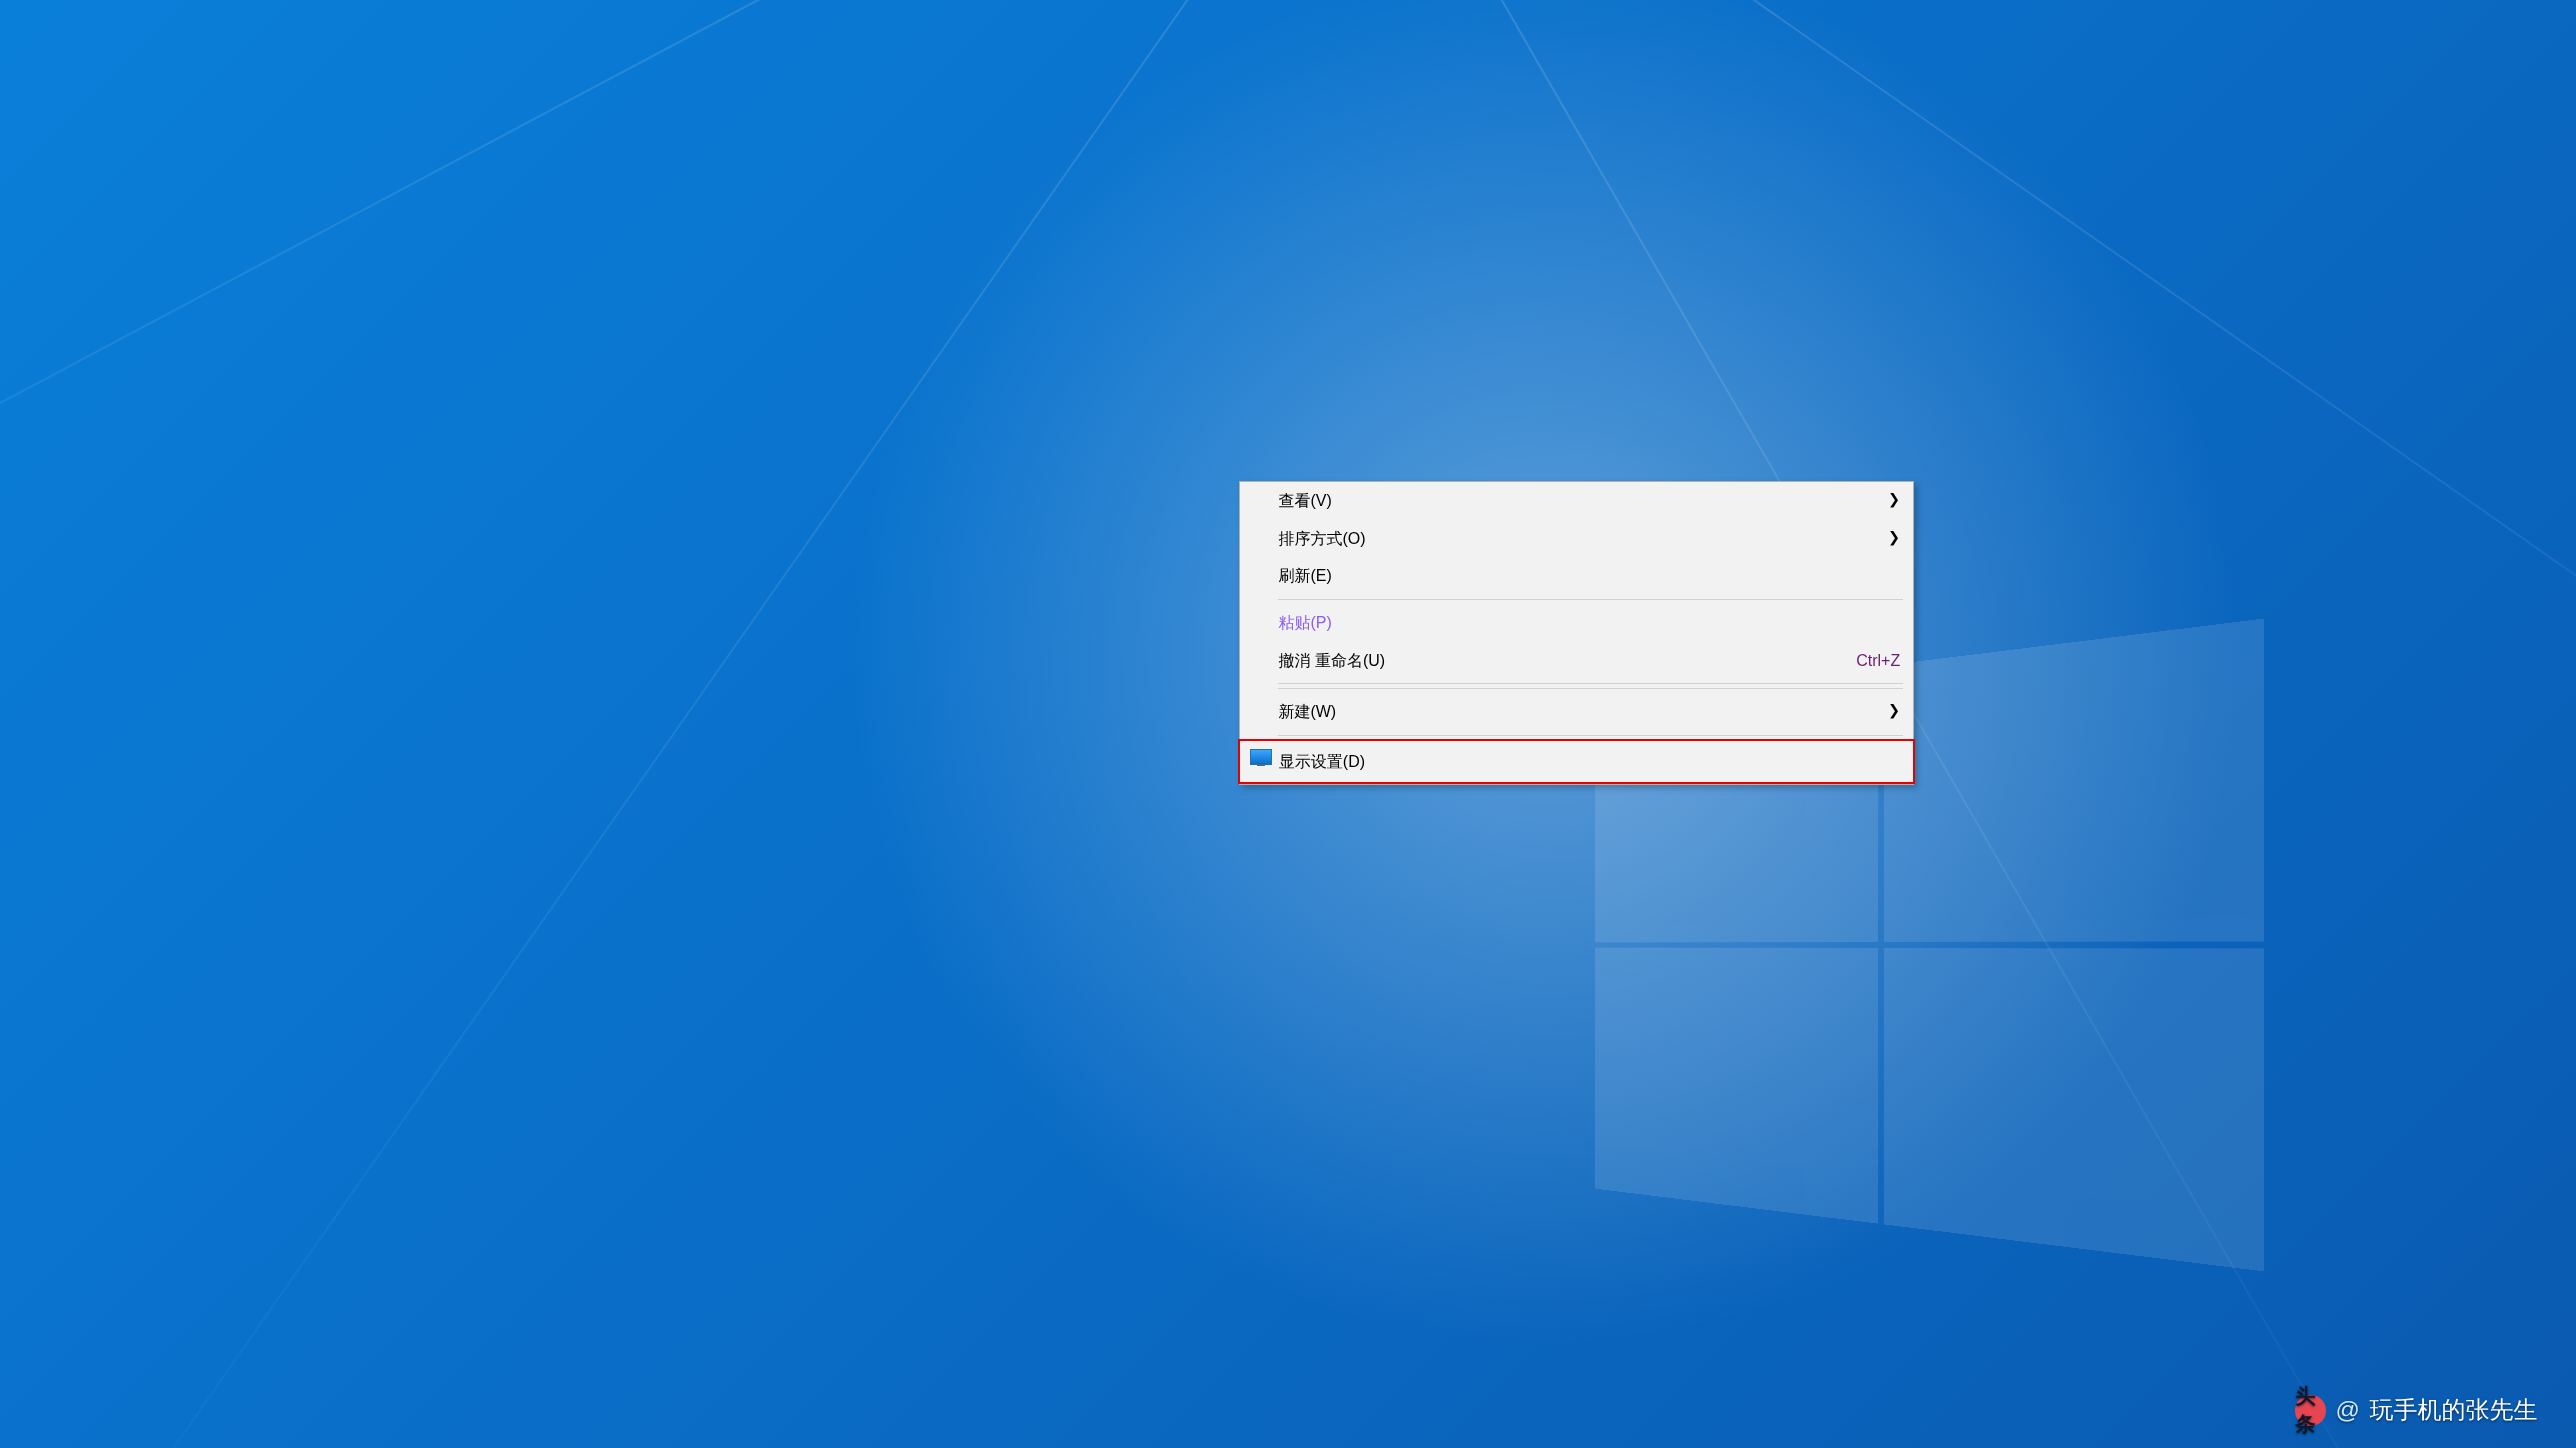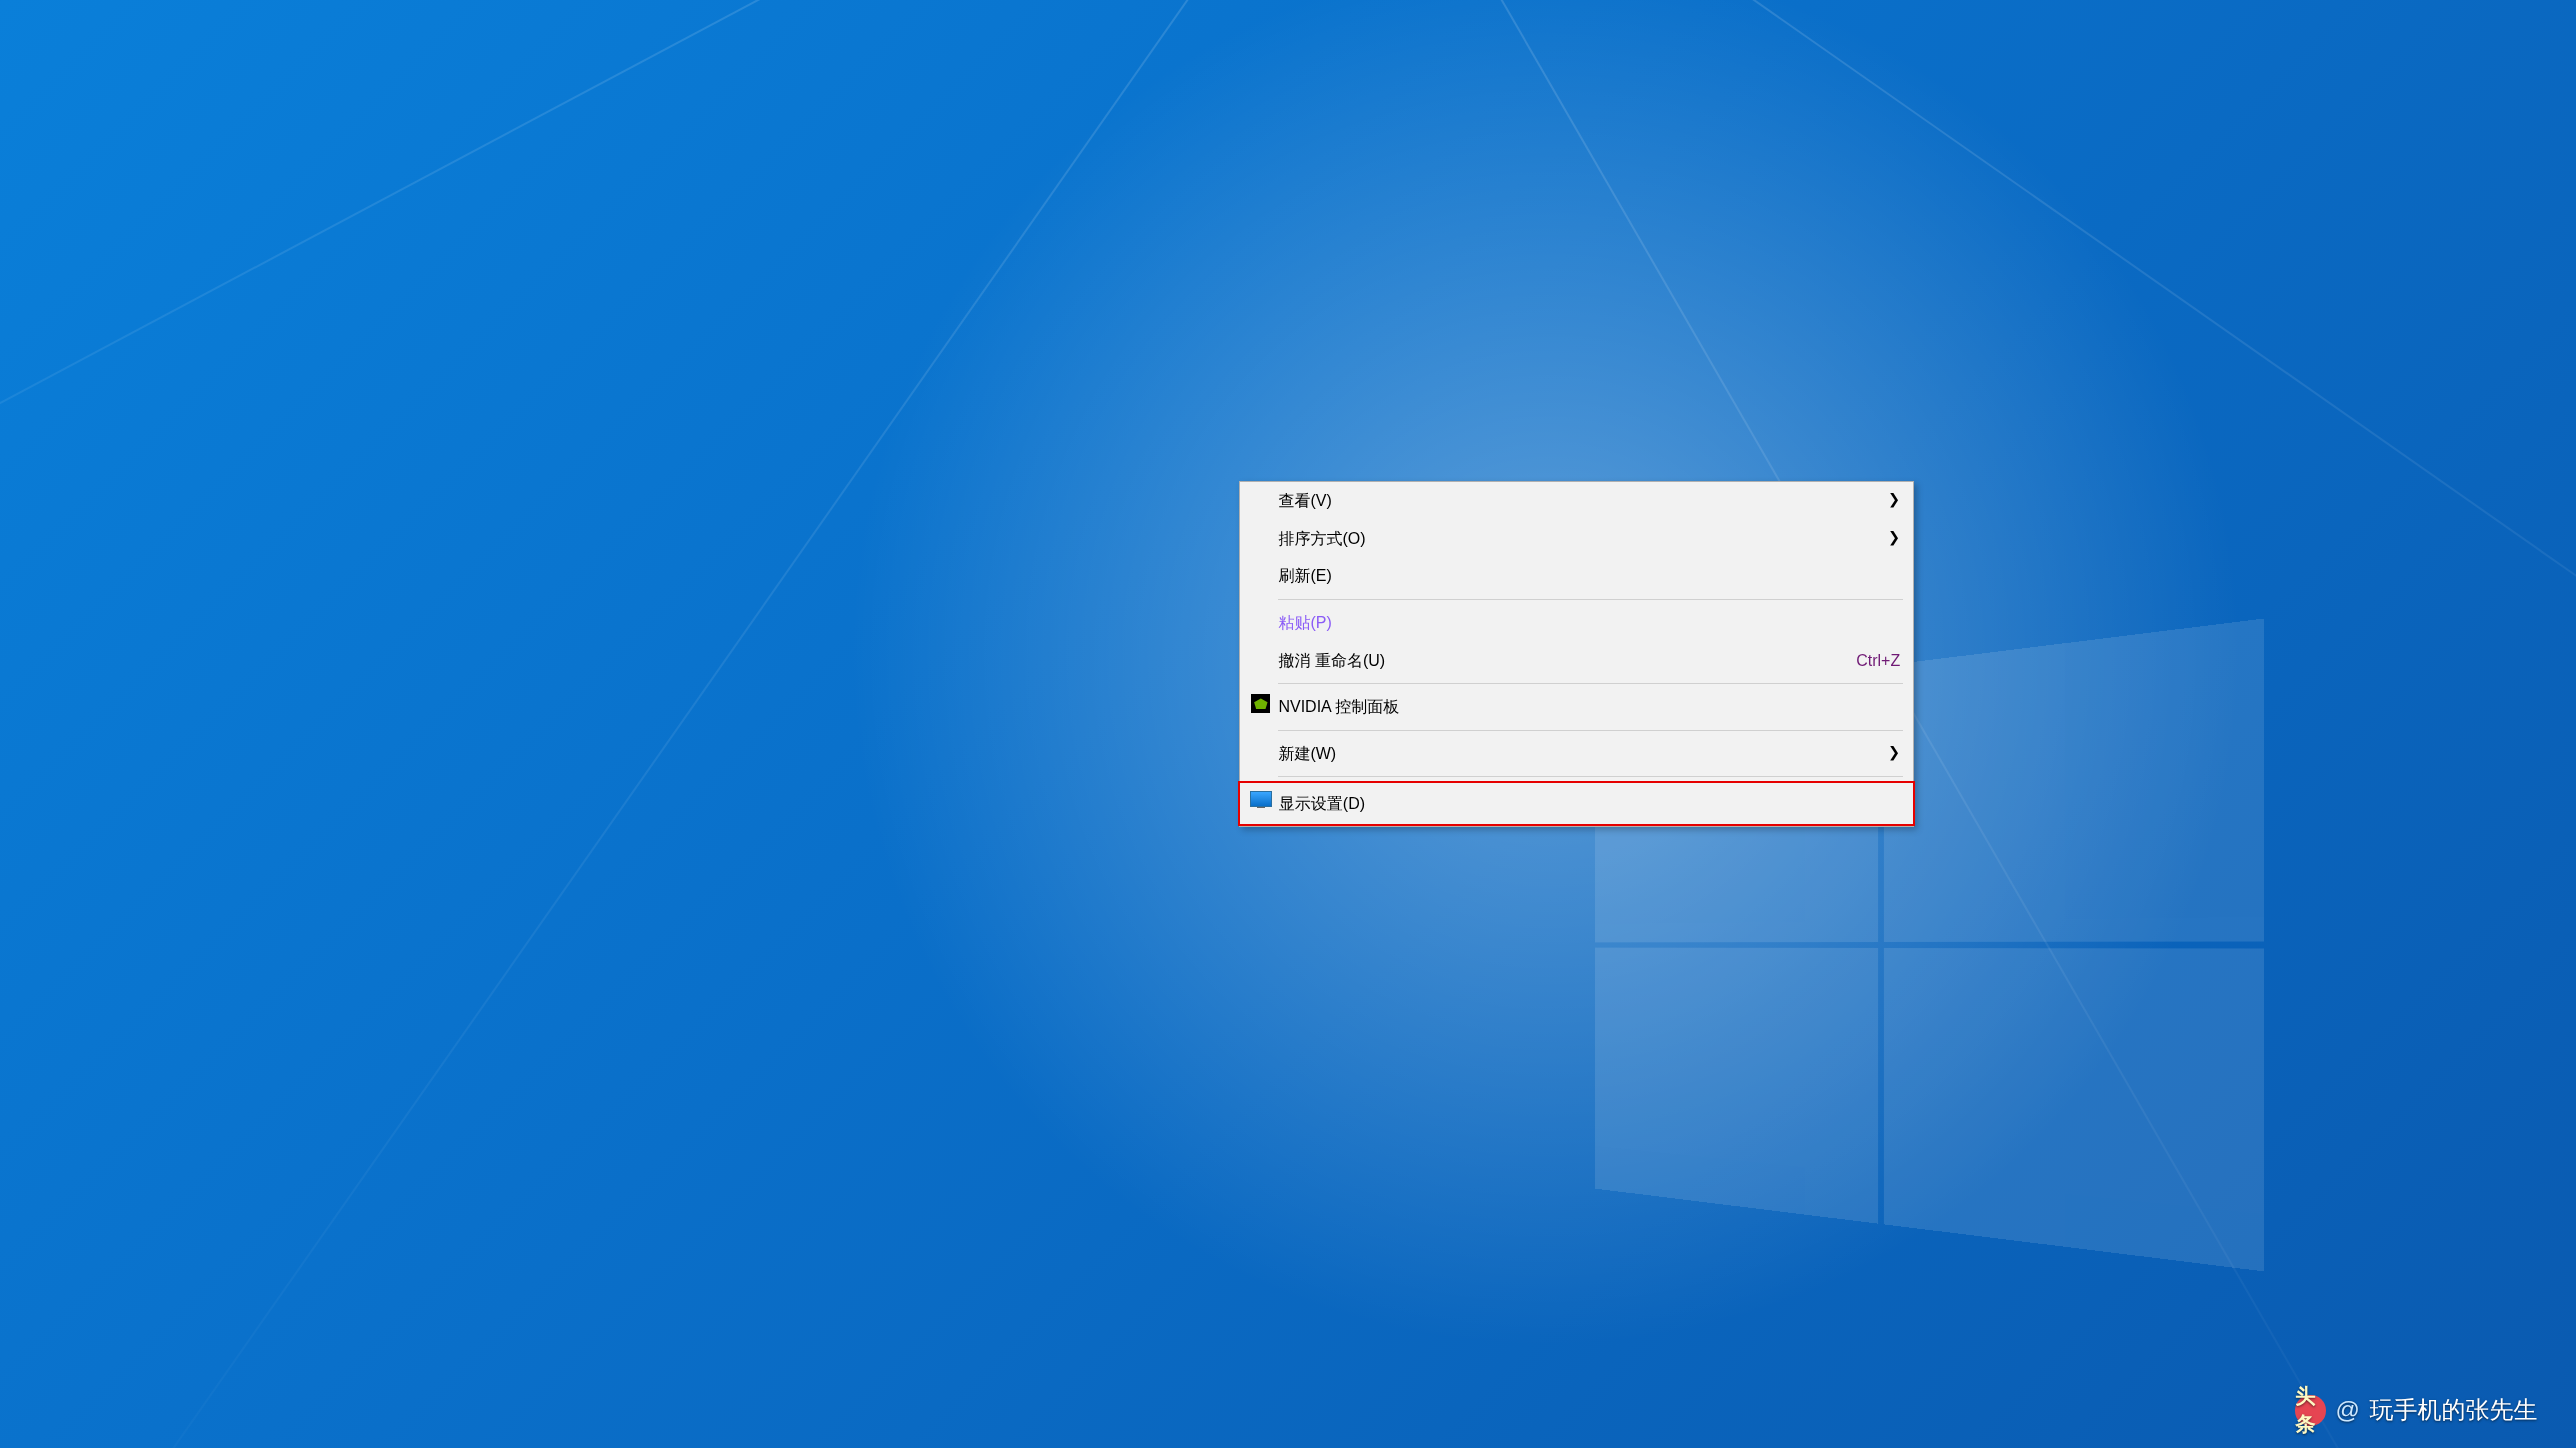--- a/index.html
+++ b/index.html
@@ -50,21 +50,21 @@
 
     .watermark {
       position:absolute; right:1.5%; bottom:1.5%;
       color:#fff; display:flex; align-items:center; gap:.4em;
       font-size:clamp(11.2px,1.6vw,24px);
       text-shadow:0 0.8px 2.4px rgba(0,0,0,.6);
       pointer-events:none;
     }
     .wm-badge {
       width:1.5em; height:1.5em; border-radius:50%;
-      background:#e64552; color:#fef9c3; display:flex; align-items:center; justify-content:center;
+      background:#e64552; color:#0f172a; display:flex; align-items:center; justify-content:center;
       font-weight:700; font-size:.85em;
     }
     .wm-at { color:#cde8ff; }
   </style>
 </head>
 <body>
 
 <div class="desktop" data-interactable="true">
   <div class="ray r1"></div>
     <div class="ray r2"></div>
@@ -96,26 +96,20 @@
     <div class="menu-item disabled" data-interactable="false">
       <span data-interactable="false">粘贴(P)</span>
     </div>
     <div class="menu-item" data-interactable="true">
       <span data-interactable="false">撤消 重命名(U)</span>
       <span class="shortcut" data-interactable="false">Ctrl+Z</span>
     </div>
 
     <div class="menu-sep" data-interactable="false"></div>
 
-    <div class="menu-item" data-interactable="true">
-      <span class="icon-slot" data-interactable="false">
-          <span class="nvidia-icon"></span>
-        </span>
-      <span data-interactable="false">NVIDIA 控制面板</span>
-    </div>
 
     <div class="menu-sep" data-interactable="false"></div>
 
     <div class="menu-item" data-interactable="true">
       <span data-interactable="false">新建(W)</span>
       <span class="arrow" data-interactable="false">❯</span>
     </div>
 
     <div class="menu-sep" data-interactable="false"></div>
 

